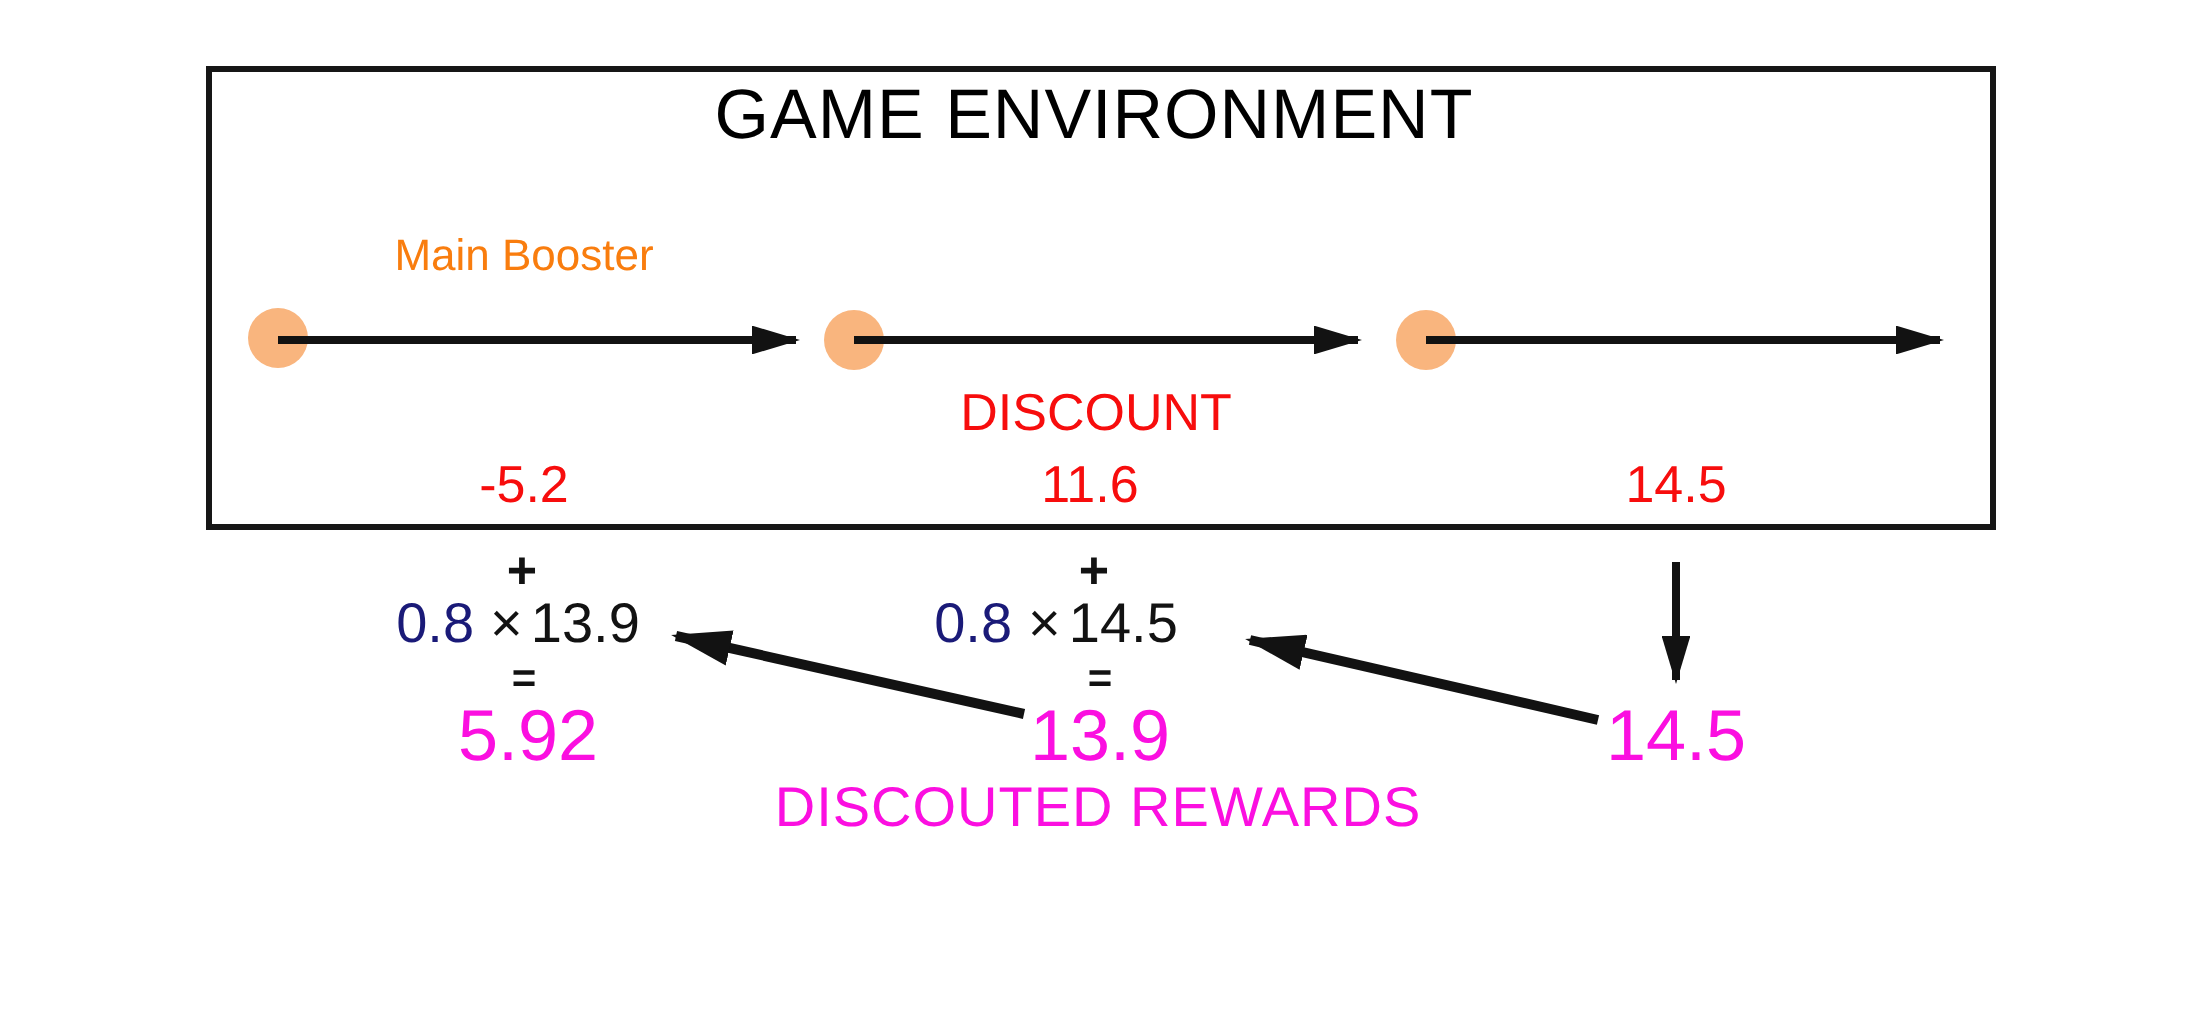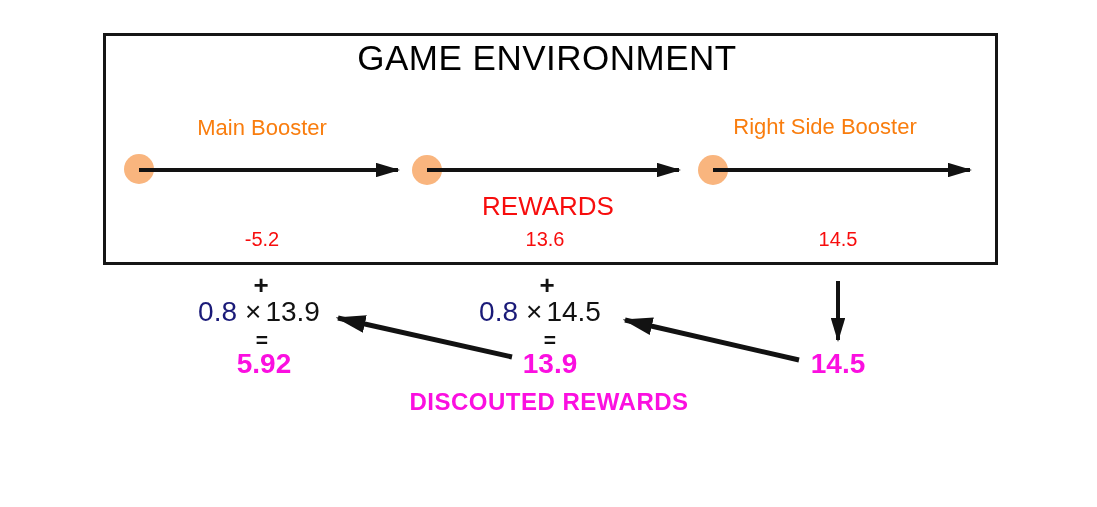--- a/index.html
+++ b/index.html
@@ -14,28 +14,28 @@
   }
   .t {
     position:absolute; transform:translateX(-50%);
     white-space:nowrap; line-height:1;
   }
   .title   { font-size:35px; color:#000000; font-weight:400; letter-spacing:0.5px; }
   .hdr     { font-size:26px; font-weight:500; }
   .orange  { color:var(--orange); }
   .red     { color:var(--red); }
   .label   { font-size:22px; font-weight:500; color:var(--orange); }
-  .num     { font-size:20px; font-weight:500; }
+  .num     { font-size:26px; font-weight:500; }
   .plus    { font-size:26px; font-weight:700; color:var(--ink); }
   .eq      { font-size:21px; font-weight:700; color:var(--ink); }
   .expr    { font-size:28px; font-weight:500; color:var(--ink); }
   .expr .rate { color:var(--navy); padding-right:4px; }
   .expr .times { padding:0 4px; }
-  .result  { font-size:28px; font-weight:700; color:var(--magenta); }
-  .cap1    { font-size:24px; font-weight:700; color:var(--magenta); letter-spacing:0.5px; }
+  .result  { font-size:36px; font-weight:400; color:var(--magenta); }
+  .cap1    { font-size:28px; font-weight:400; color:var(--magenta); letter-spacing:0.5px; }
   .cap2    { font-size:30px; font-weight:500; color:var(--navy); letter-spacing:0.5px; }
   .arrow   { stroke:var(--ink); fill:none; }
   .dot     { fill:var(--peach); stroke:none; }
 </style>
 </head>
 <body>
 
 <div class="canvas">
 
   <svg class="gfx" viewBox="0 0 1097 507">
@@ -55,36 +55,35 @@
 
     <line class="arrow" x1="838" y1="281" x2="838" y2="340" stroke-width="4" marker-end="url(#ah)"></line>
 
     <line class="arrow" x1="512" y1="357" x2="338" y2="318" stroke-width="5" marker-end="url(#ah)"></line>
     <line class="arrow" x1="799" y1="360" x2="625" y2="320" stroke-width="5" marker-end="url(#ah)"></line>
   </svg>
 
   <div class="env-box"></div>
 
   <div class="t title" style="left:547px; top:40px;">GAME ENVIRONMENT</div>
-  <div class="t hdr red" style="left:548px; top:193px;">REWARDS</div>
+  <div class="t hdr red" style="left:548px; top:193px;">DISCOUNT</div>
 
   <div class="t label" style="left:262px; top:117px;">Main Booster</div>
-  <div class="t label" style="left:825px; top:116px;">Right Side Booster</div>
 
   <div class="t num red" style="left:262px; top:229px;">-5.2</div>
-  <div class="t num red" style="left:545px; top:229px;">13.6</div>
+  <div class="t num red" style="left:545px; top:229px;">11.6</div>
   <div class="t num red" style="left:838px; top:229px;">14.5</div>
 
   <div class="t plus" style="left:261px; top:272px;">+</div>
   <div class="t expr" style="left:259px; top:298px;"><span class="rate">0.8</span><span class="times">×</span><span>13.9</span></div>
   <div class="t eq" style="left:262px; top:329px;">=</div>
   <div class="t result" style="left:264px; top:350px;">5.92</div>
 
   <div class="t plus" style="left:547px; top:272px;">+</div>
-  <div class="t expr" style="left:540px; top:298px;"><span class="rate">0.8</span><span class="times">×</span><span>14.5</span></div>
+  <div class="t expr" style="left:528px; top:298px;"><span class="rate">0.8</span><span class="times">×</span><span>14.5</span></div>
   <div class="t eq" style="left:550px; top:329px;">=</div>
   <div class="t result" style="left:550px; top:350px;">13.9</div>
 
   <div class="t result" style="left:838px; top:350px;">14.5</div>
 
   <div class="t cap1" style="left:549px; top:390px;">DISCOUTED REWARDS</div>
 
 </div>
 
 </body></html>

